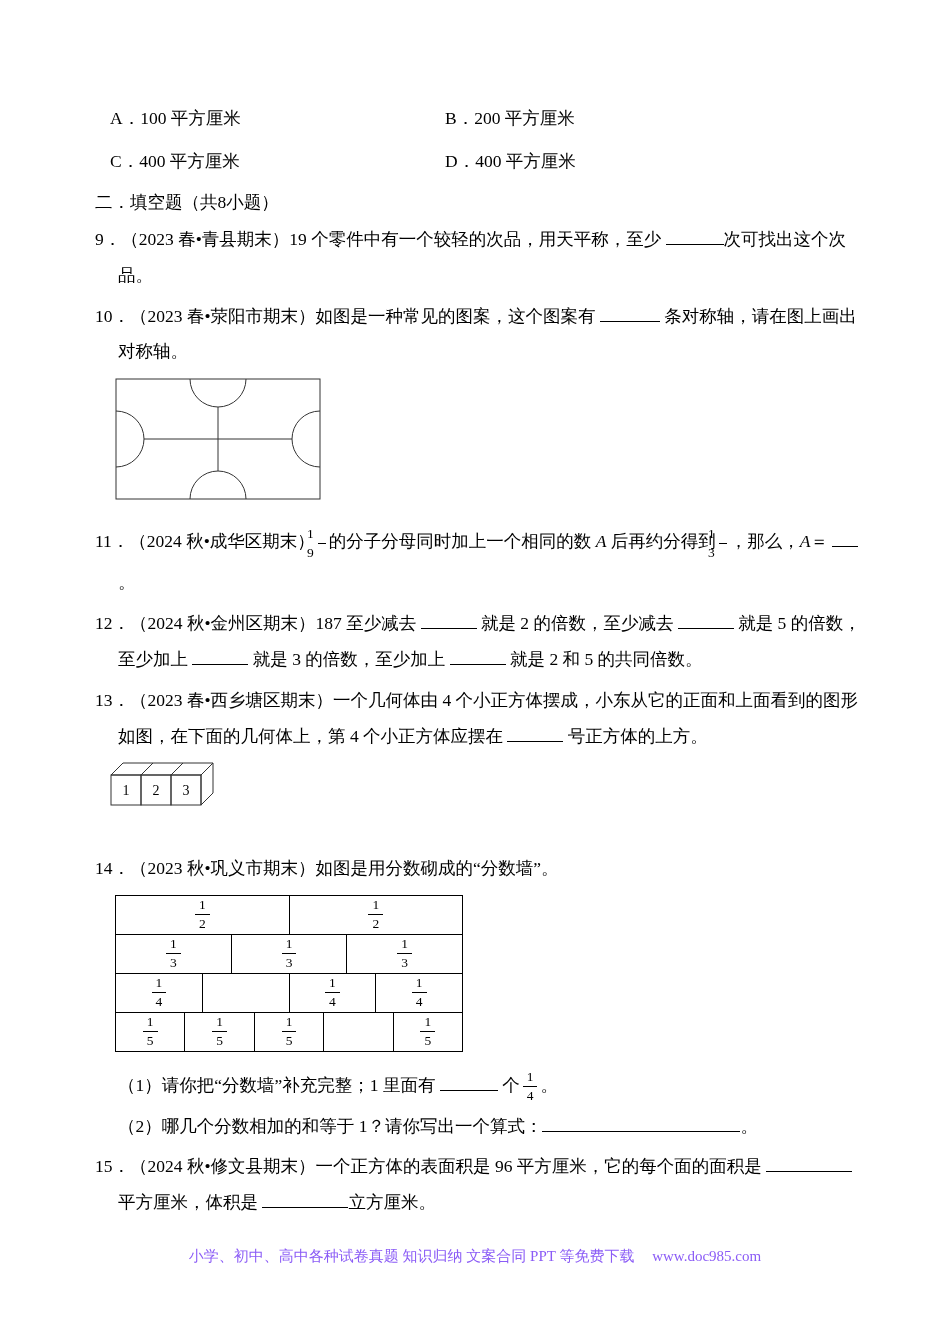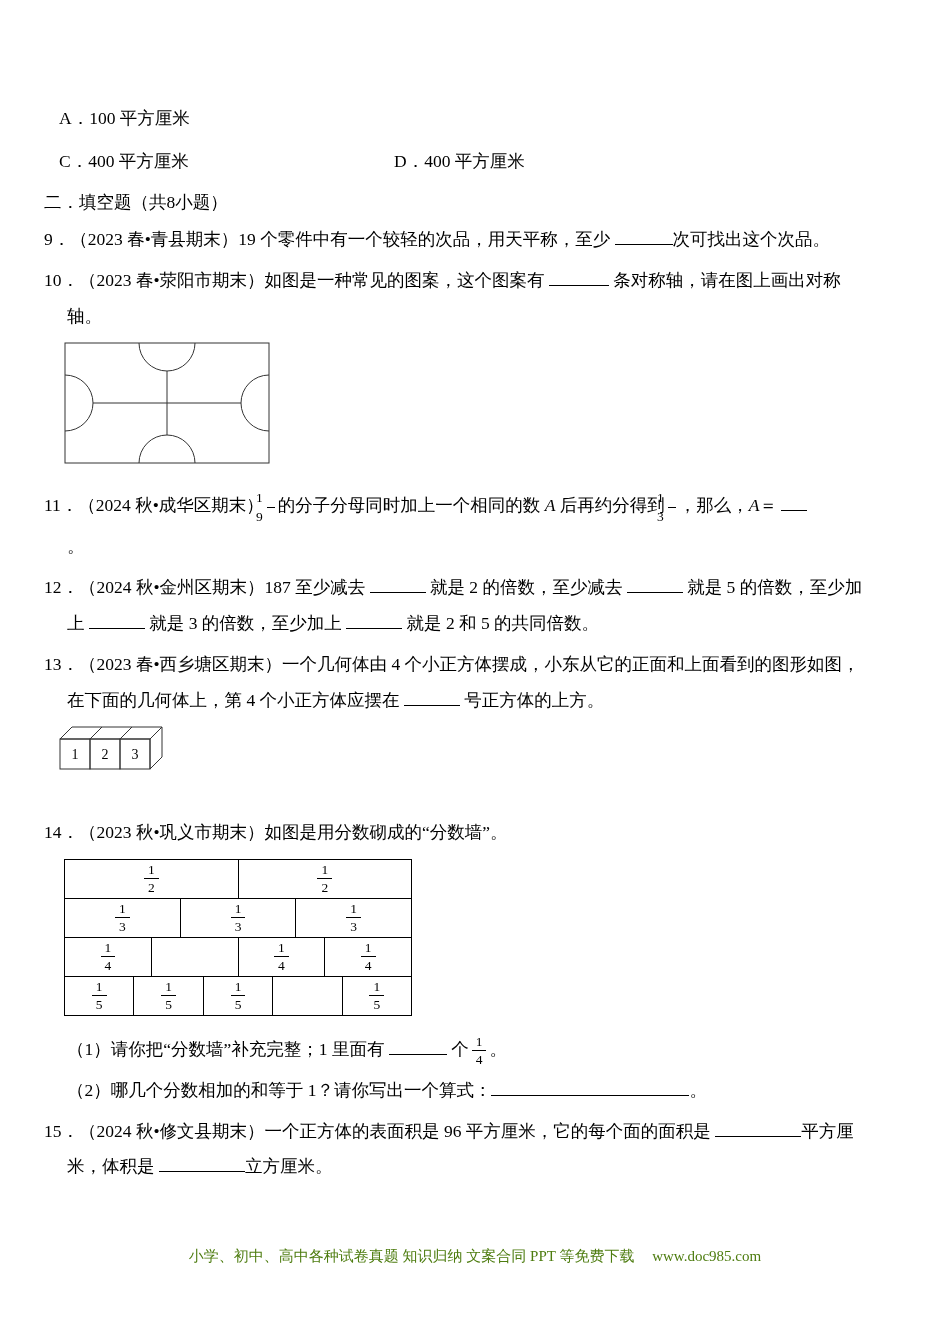--- a/index.html
+++ b/index.html
@@ -1,21 +1,21 @@
 <!DOCTYPE html>
 <html><head>
 <meta charset="utf-8">
 <style>
   html, body { margin:0; padding:0; }
   body {
     width:950px; height:1344px; background:#ffffff; color:#000;
     font-family:"Liberation Serif","DejaVu Serif",serif;
     -webkit-font-smoothing:antialiased;
   }
-  .page { position:relative; width:950px; height:1344px; padding:104px 85px 0 44px; box-sizing:border-box; overflow:hidden; }
+  .page { position:relative; width:950px; height:1344px; padding:104px 85px 0 95px; box-sizing:border-box; overflow:hidden; }
 
   .options-row { display:flex; font-size:17.5px; line-height:1.65; margin:0 0 14px 15px; }
   .options-row .opt { width:335px; }
 
   .section-title { font-size:17.5px; font-weight:normal; margin:10px 0 8px 0; }
 
   p.q { font-size:17.5px; line-height:2.05; margin:4px 0 5px 0; padding-left:23px; text-indent:-23px; }
   p.q.cont, p.q.sub { text-indent:0; }
 
   .blank { display:inline-block; border-bottom:1px solid #000; height:14px; vertical-align:baseline; }
@@ -33,30 +33,31 @@
   .cube-item { padding-bottom:30px; }
   .cube-num { font-size:14px; text-anchor:middle; fill:#000; font-family:"Liberation Serif",serif; }
 
   .wall { width:348px; margin:8px 0 16px 20px; }
   .wall-row { display:flex; }
   .wall-cell { flex:1; height:38px; border:1px solid #000; margin-left:-1px; margin-top:-1px;
                display:flex; align-items:center; justify-content:center; }
   .wall-row:first-child .wall-cell { margin-top:0; }
   .wall-cell:first-child { margin-left:0; }
 
-  .footer { position:absolute; left:0; right:0; bottom:78px; text-align:center; font-size:15px; color:#4d7c0f; }
+  .footer { position:absolute; left:0; right:0; bottom:78px; text-align:center; font-size:15px; color:#8b5cf6; }
   .footer .site { margin-left:14px; }
 </style>
 </head>
 <body>
 
 <div class="page">
 
   <div class="options-row">
     <span class="opt">A．100 平方厘米</span>
+    <span class="opt">B．200 平方厘米</span>
   </div>
   <div class="options-row">
     <span class="opt">C．400 平方厘米</span>
     <span class="opt">D．400 平方厘米</span>
   </div>
 
   <div class="section-title">二．填空题（共8小题）</div>
 
   <p class="q">9．（2023 春•青县期末）19 个零件中有一个较轻的次品，用天平称，至少 <span class="blank" style="width: 58px;"></span>次可找出这个次品。</p>
 

